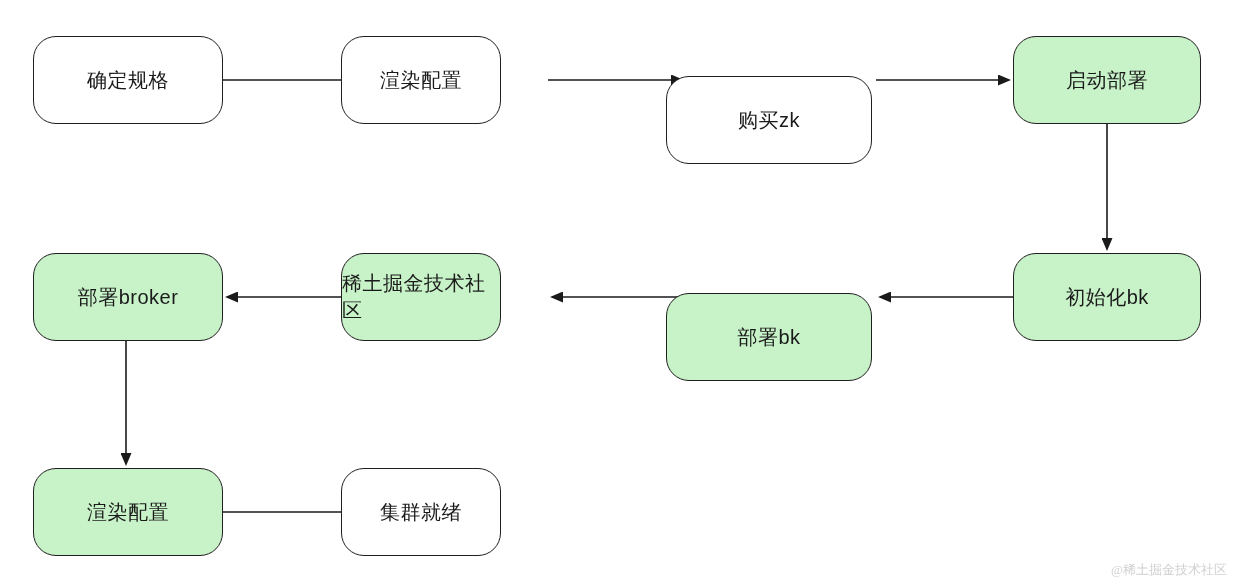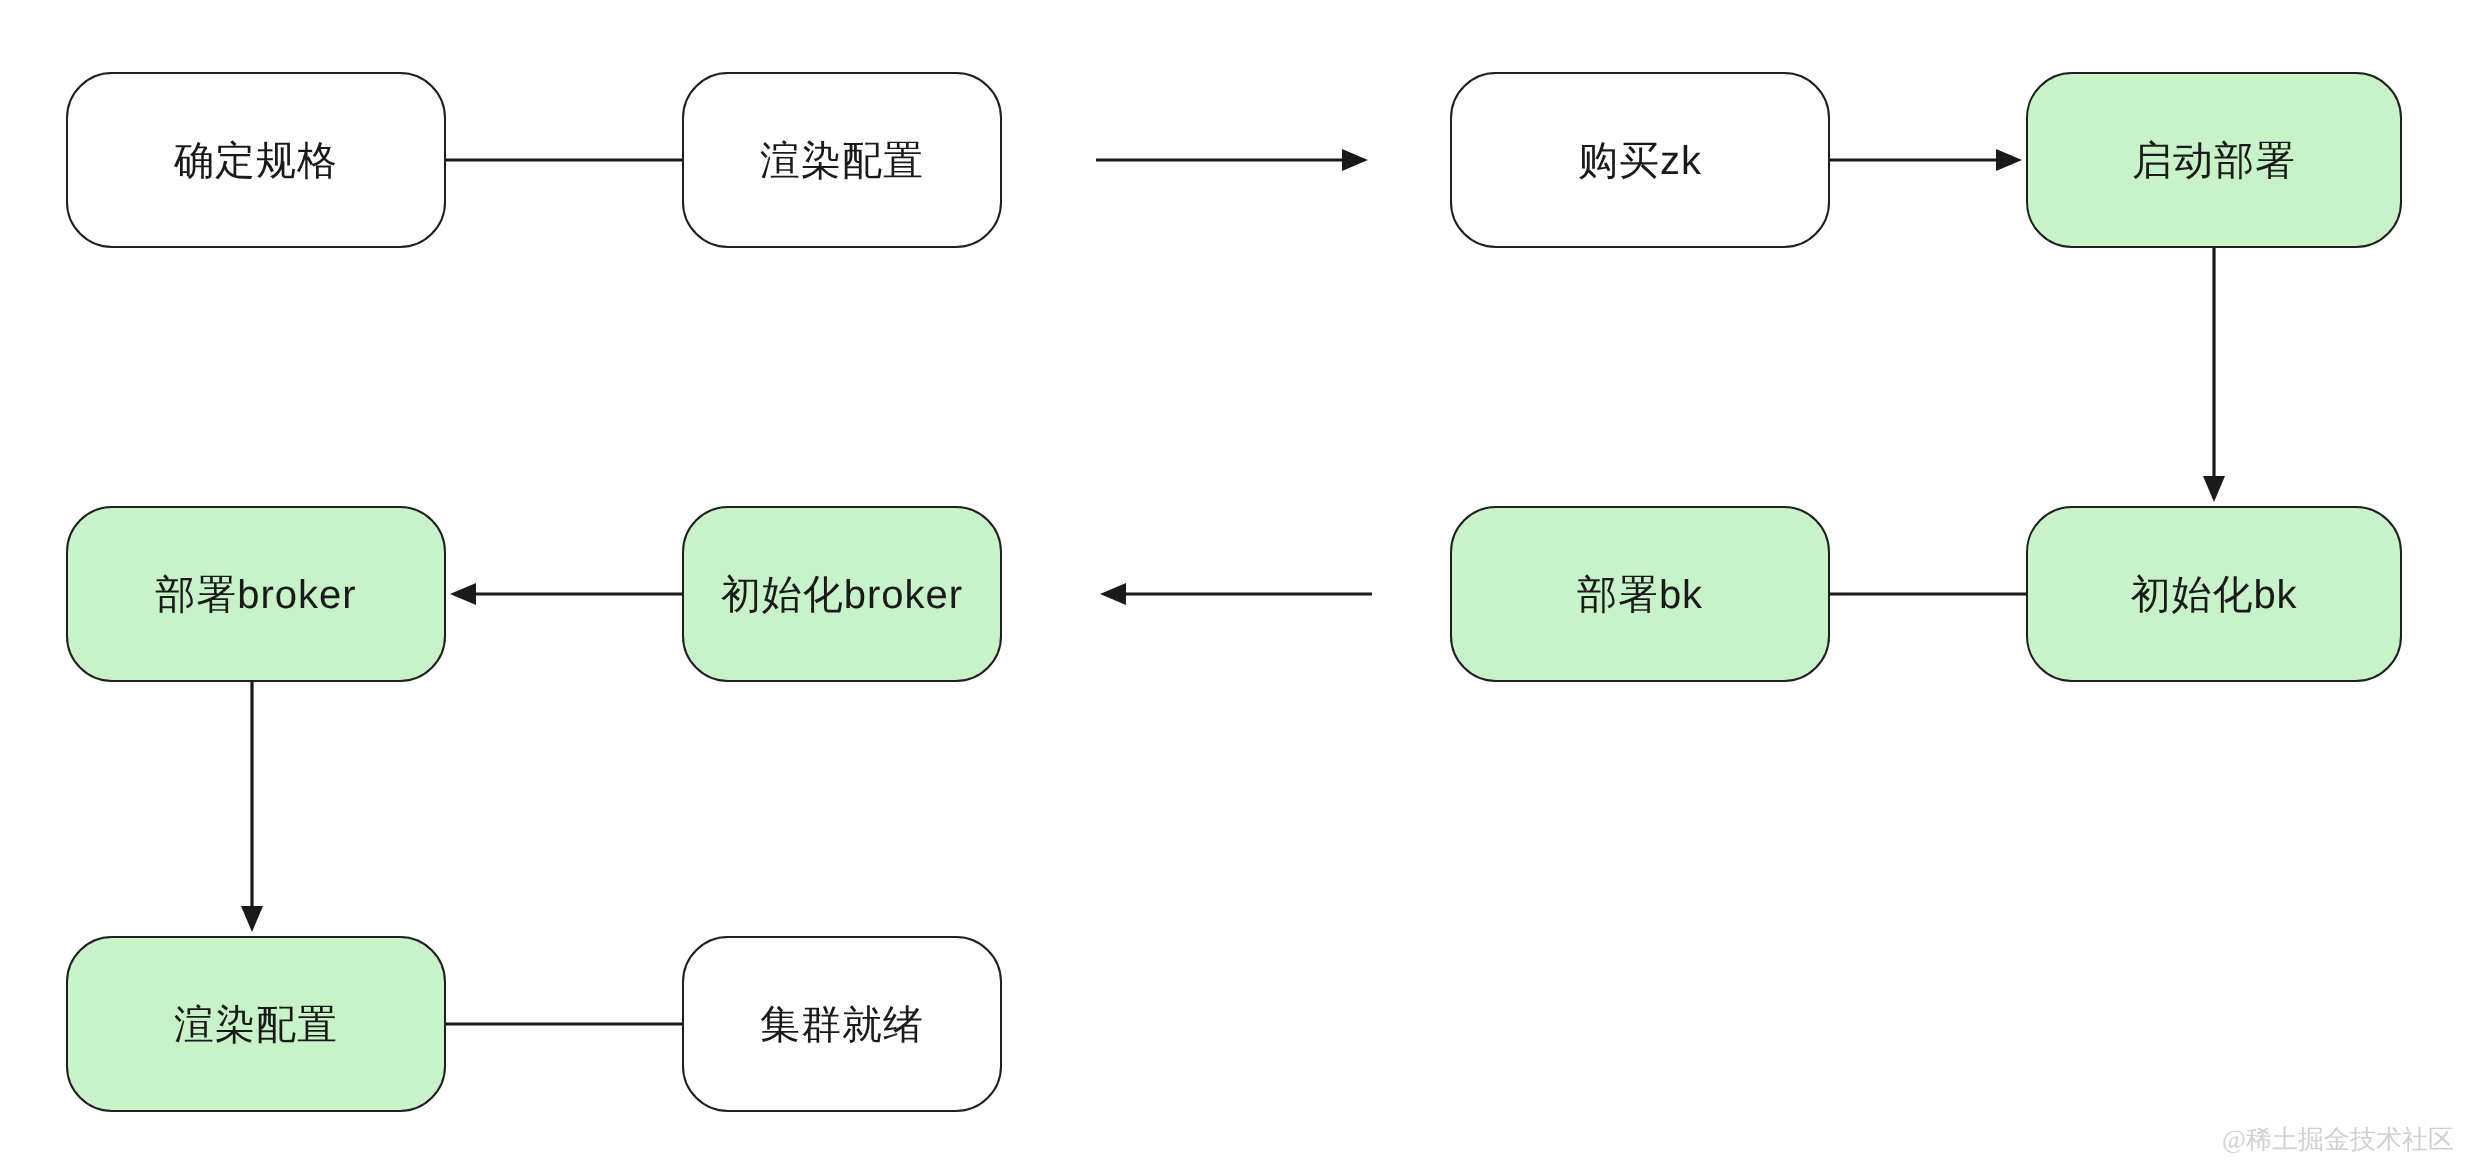--- a/index.html
+++ b/index.html
@@ -39,21 +39,21 @@
     font-weight: 500;
     color: var(--text-color, #1a1a1a);
     letter-spacing: 0.5px;
   }
   .node.pending { background: var(--node-pending-fill, #ffffff); }
   .node.done    { background: var(--node-done-fill, #c8f2c8); }
 
   
   .c1 { left: 33px;   width: 190px; }
   .c2 { left: 341px;  width: 160px; }
-  .c3 { left: 725px;  width: 190px; }
+  .c3 { left: 666px;  width: 206px; margin-top: 40px; }
   .c4 { left: 1013px; width: 188px; }
   .r1 { top: 36px;  height: 88px; }
   .r2 { top: 253px; height: 88px; }
   .r3 { top: 468px; height: 88px; }
 
   .watermark {
     position: absolute;
     right: 8px;
     bottom: 8px;
     font-family: "Liberation Serif", "DejaVu Serif", serif;
@@ -84,20 +84,20 @@
     <line x1="223" y1="512" x2="356" y2="512" marker-end="url(#ah)"></line>
   </svg>
 
   <div class="node pending c1 r1">确定规格</div>
   <div class="node pending c2 r1">渲染配置</div>
   <div class="node pending c3 r1">购买zk</div>
   <div class="node done    c4 r1">启动部署</div>
 
   <div class="node done    c4 r2">初始化bk</div>
   <div class="node done    c3 r2">部署bk</div>
-  <div class="node done    c2 r2">初始化broker</div>
+  <div class="node done    c2 r2">稀土掘金技术社区</div>
   <div class="node done    c1 r2">部署broker</div>
 
   <div class="node done    c1 r3">渲染配置</div>
   <div class="node pending c2 r3">集群就绪</div>
 
   <div class="watermark">@稀土掘金技术社区</div>
 </div>
 
 </body></html>

